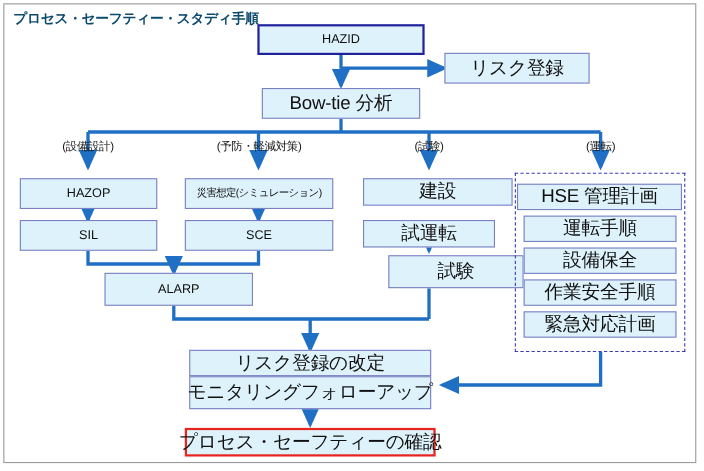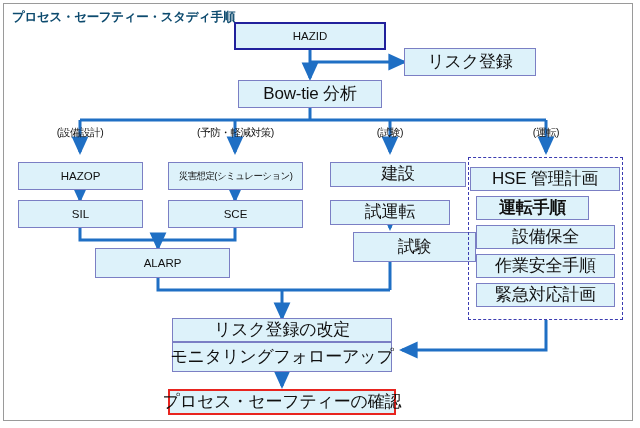--- a/index.html
+++ b/index.html
@@ -153,21 +153,21 @@
   <div class="node" style="left:168px; top:200px; width:135px; height:28px;">SCE</div>
 
   <div class="node" style="left:95px; top:248px; width:135px; height:30px;">ALARP</div>
 
   <div class="node jp" style="left:330px; top:162px; width:136px; height:25px;">建設</div>
   <div class="node jp" style="left:330px; top:187px; width:120px; height:25px;margin-top:13px;">試運転</div>
   <div class="node jp" style="left:325px; top:232px; width:123px; height:30px;margin-left:28px;">試験</div>
 
   <div class="dashed-group" style="left:468px; top:157px; width:155px; height:163px;"></div>
   <div class="node jp" style="left:470px; top:167px; width:150px; height:24px;">HSE 管理計画</div>
-  <div class="node jp" style="left:476px; top:196px; width:113px; height:24px;font-weight:bold;">運転手順</div>
+  <div class="node jp" style="left:476px; top:196px; width:139px; height:24px;">運転手順</div>
   <div class="node jp" style="left:476px; top:225px; width:139px; height:24px;">設備保全</div>
   <div class="node jp" style="left:476px; top:254px; width:139px; height:24px;">作業安全手順</div>
   <div class="node jp" style="left:476px; top:283px; width:139px; height:24px;">緊急対応計画</div>
 
   <div class="node jp" style="left:172px; top:318px; width:220px; height:24px;">リスク登録の改定</div>
   <div class="node jp" style="left:172px; top:342px; width:220px; height:30px;">モニタリングフォローアップ</div>
 
   <div class="node danger jp" style="left:168px; top:389px; width:228px; height:26px;">プロセス・セーフティーの確認</div>
 
 </div>

